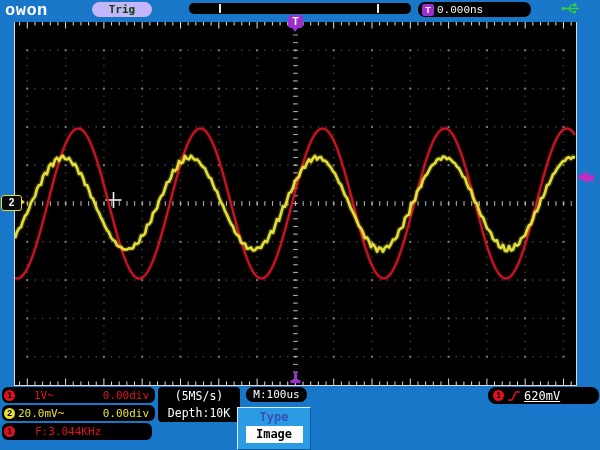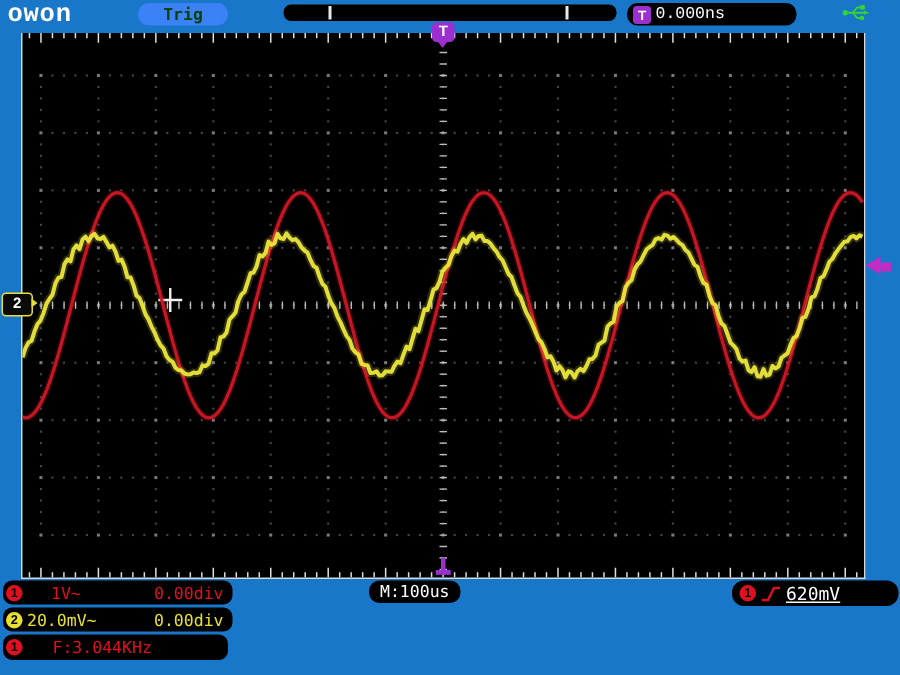--- a/index.html
+++ b/index.html
@@ -2,21 +2,21 @@
 <html><head>
 <meta charset="utf-8">
 <style>
   html,body{margin:0;padding:0;background:#333;}
   .screen{position:relative;width:600px;height:450px;background:#1877c8;overflow:hidden;
           font-family:"Liberation Sans",sans-serif;-webkit-font-smoothing:antialiased;}
   
   .logo{position:absolute;left:5px;top:1px;color:#fff;font-weight:bold;font-size:17px;
         letter-spacing:.5px;text-transform:lowercase;font-family:Liberation Mono, monospace;}
   .trig-pill{position:absolute;left:92px;top:2px;width:60px;height:15px;border-radius:8px;
-        background:#3b82f6;color:#0a4206;font-weight:bold;font-size:11px;line-height:15px;
+        background:#c4b5fd;color:#0a4206;font-weight:bold;font-size:11px;line-height:15px;
         text-align:center;font-family:"DejaVu Sans Mono",monospace;}
   .hpos-bar{position:absolute;left:189px;top:3px;width:222px;height:11px;background:#000;border-radius:5px;}
   .hpos-tick{position:absolute;top:1px;width:2px;height:9px;background:#e8e8e8;}
   .trigtime-pill{position:absolute;left:418px;top:2px;width:113px;height:15px;background:#000;
         border-radius:7px;display:flex;align-items:center;}
   .t-sym{width:12px;height:12px;margin:0 3px 0 4px;background:#9c2fd0;border-radius:2.5px;
         color:#fff;font-weight:bold;font-size:9px;line-height:12px;text-align:center;}
   .t-val{color:#fff;font-size:11px;font-family:Liberation Mono, monospace;}
   .usb{position:absolute;left:561px;top:1px;}
   
@@ -1768,23 +1768,31 @@
   </div>
   <div class="pill r2">
     <span class="badge b-yel">2</span>
     <span class="txt-yel">20.0mV~</span>
     <span class="txt-yel right">0.00div</span>
   </div>
   <div class="pill r3">
     <span class="badge b-red">1</span>
     <span class="txt-red">F:3.044KHz</span>
   </div>
+  <div class="pill srbox">
+    <div>(5MS/s)</div>
+    <div>Depth:10K</div>
+  </div>
   <div class="pill mpill">M:100us</div>
   <div class="pill trpill">
     <span class="badge b-red">1</span>
     <svg width="14" height="14" viewBox="0 0 14 14">
       <path d="M1 11 H5 L9 3 H13" stroke="#e01020" stroke-width="1.6" fill="none"></path>
     </svg>
     <span class="trlevel">620mV</span>
   </div>
 
+  <div class="menubox typebox">
+    <div class="tlabel">Type</div>
+    <div class="tvalue">Image</div>
+  </div>
 
 </div>
 
 </body></html>

